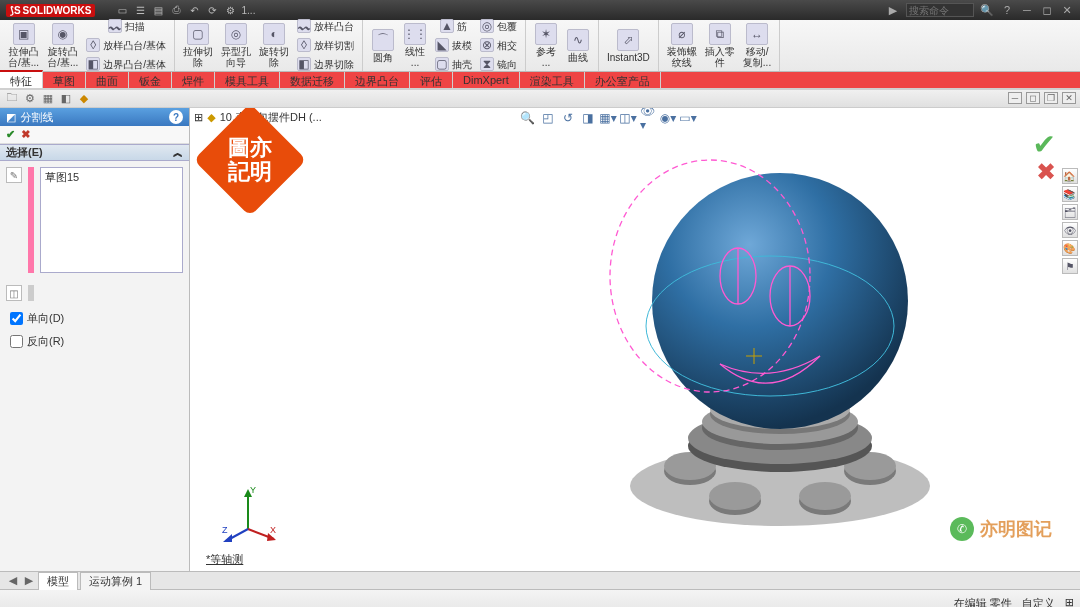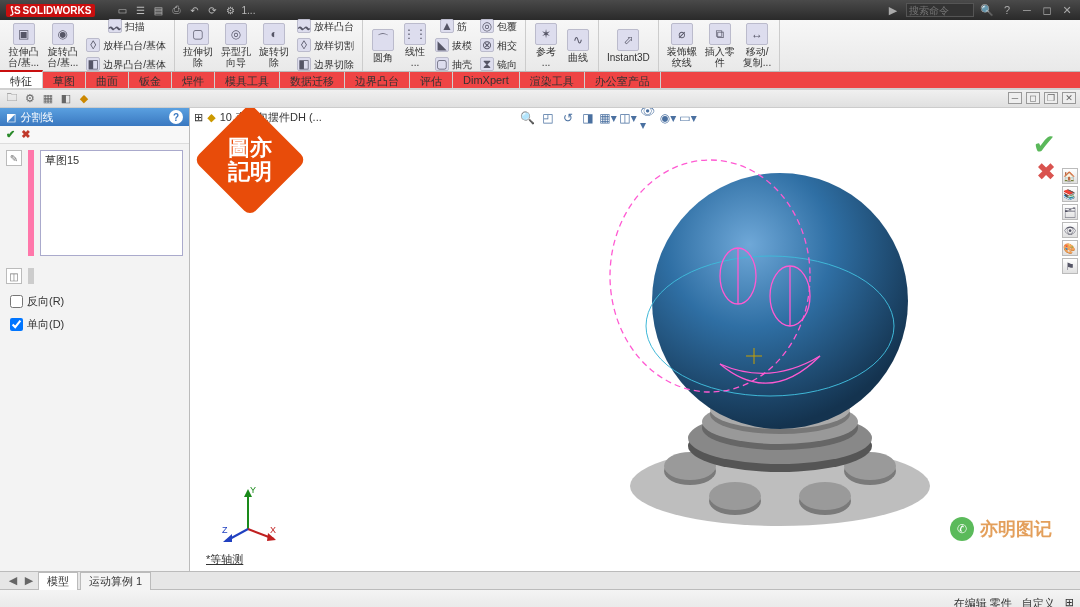--- a/index.html
+++ b/index.html
@@ -285,38 +285,42 @@
   <div class="pm-panel">
     <div class="pm-title">
       <span style="margin-right:4px;">◩</span>
       <span>分割线</span>
       <span class="help">?</span>
     </div>
     <div class="pm-confirm">
       <span class="ok">✔</span>
       <span class="cancel">✖</span>
     </div>
+    <div class="pm-section-hd">
+      <span>选择(E)</span>
+      <span class="coll">︽</span>
+    </div>
     <div class="pm-section-body">
       <div class="sel-icon">✎</div>
       <div class="side-strip"></div>
       <div class="sel-box">
         <span>草图15</span>
       </div>
     </div>
     <div class="pm-section-body">
       <div class="sel-icon">◫</div>
       <div class="side-strip grey"></div>
     </div>
     <div class="pm-check">
+      <input type="checkbox" checked="" style="">
+      <span>单向(D)</span>
+    </div>
+    <div class="pm-check">
       <input type="checkbox" style="">
       <span>反向(R)</span>
-    </div>
-    <div class="pm-check">
-      <input type="checkbox" checked="" style="">
-      <span>单向(D)</span>
     </div>
   </div>
 
   <div class="viewport">
     <div class="doc-title">
       <span>⊞</span>
       <span style="color:#c90;">◆</span>
       <span>10.表情包摆件DH   (...</span>
     </div>
     <div class="view-tools">

